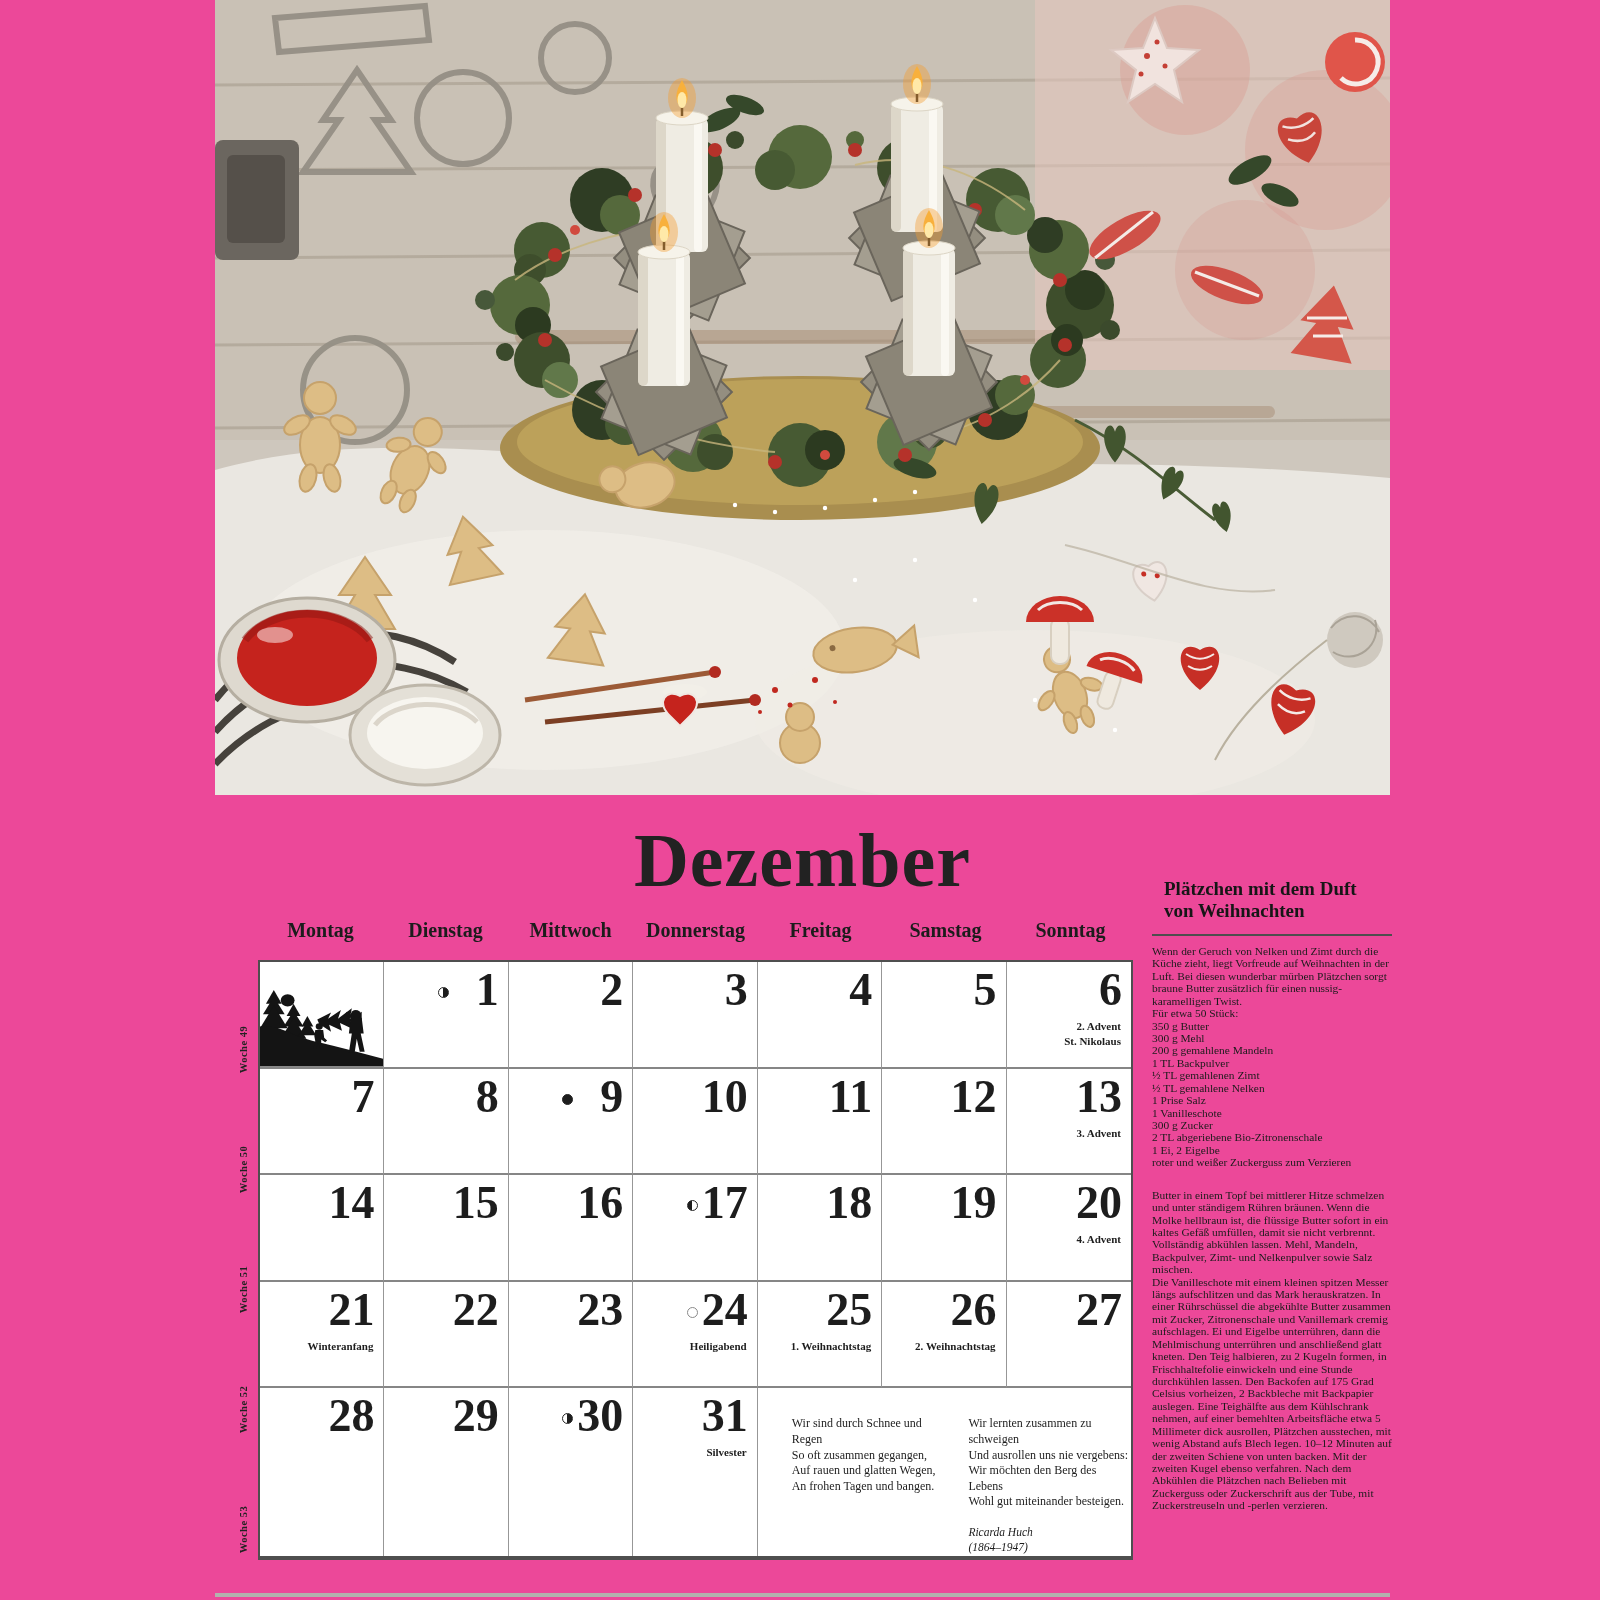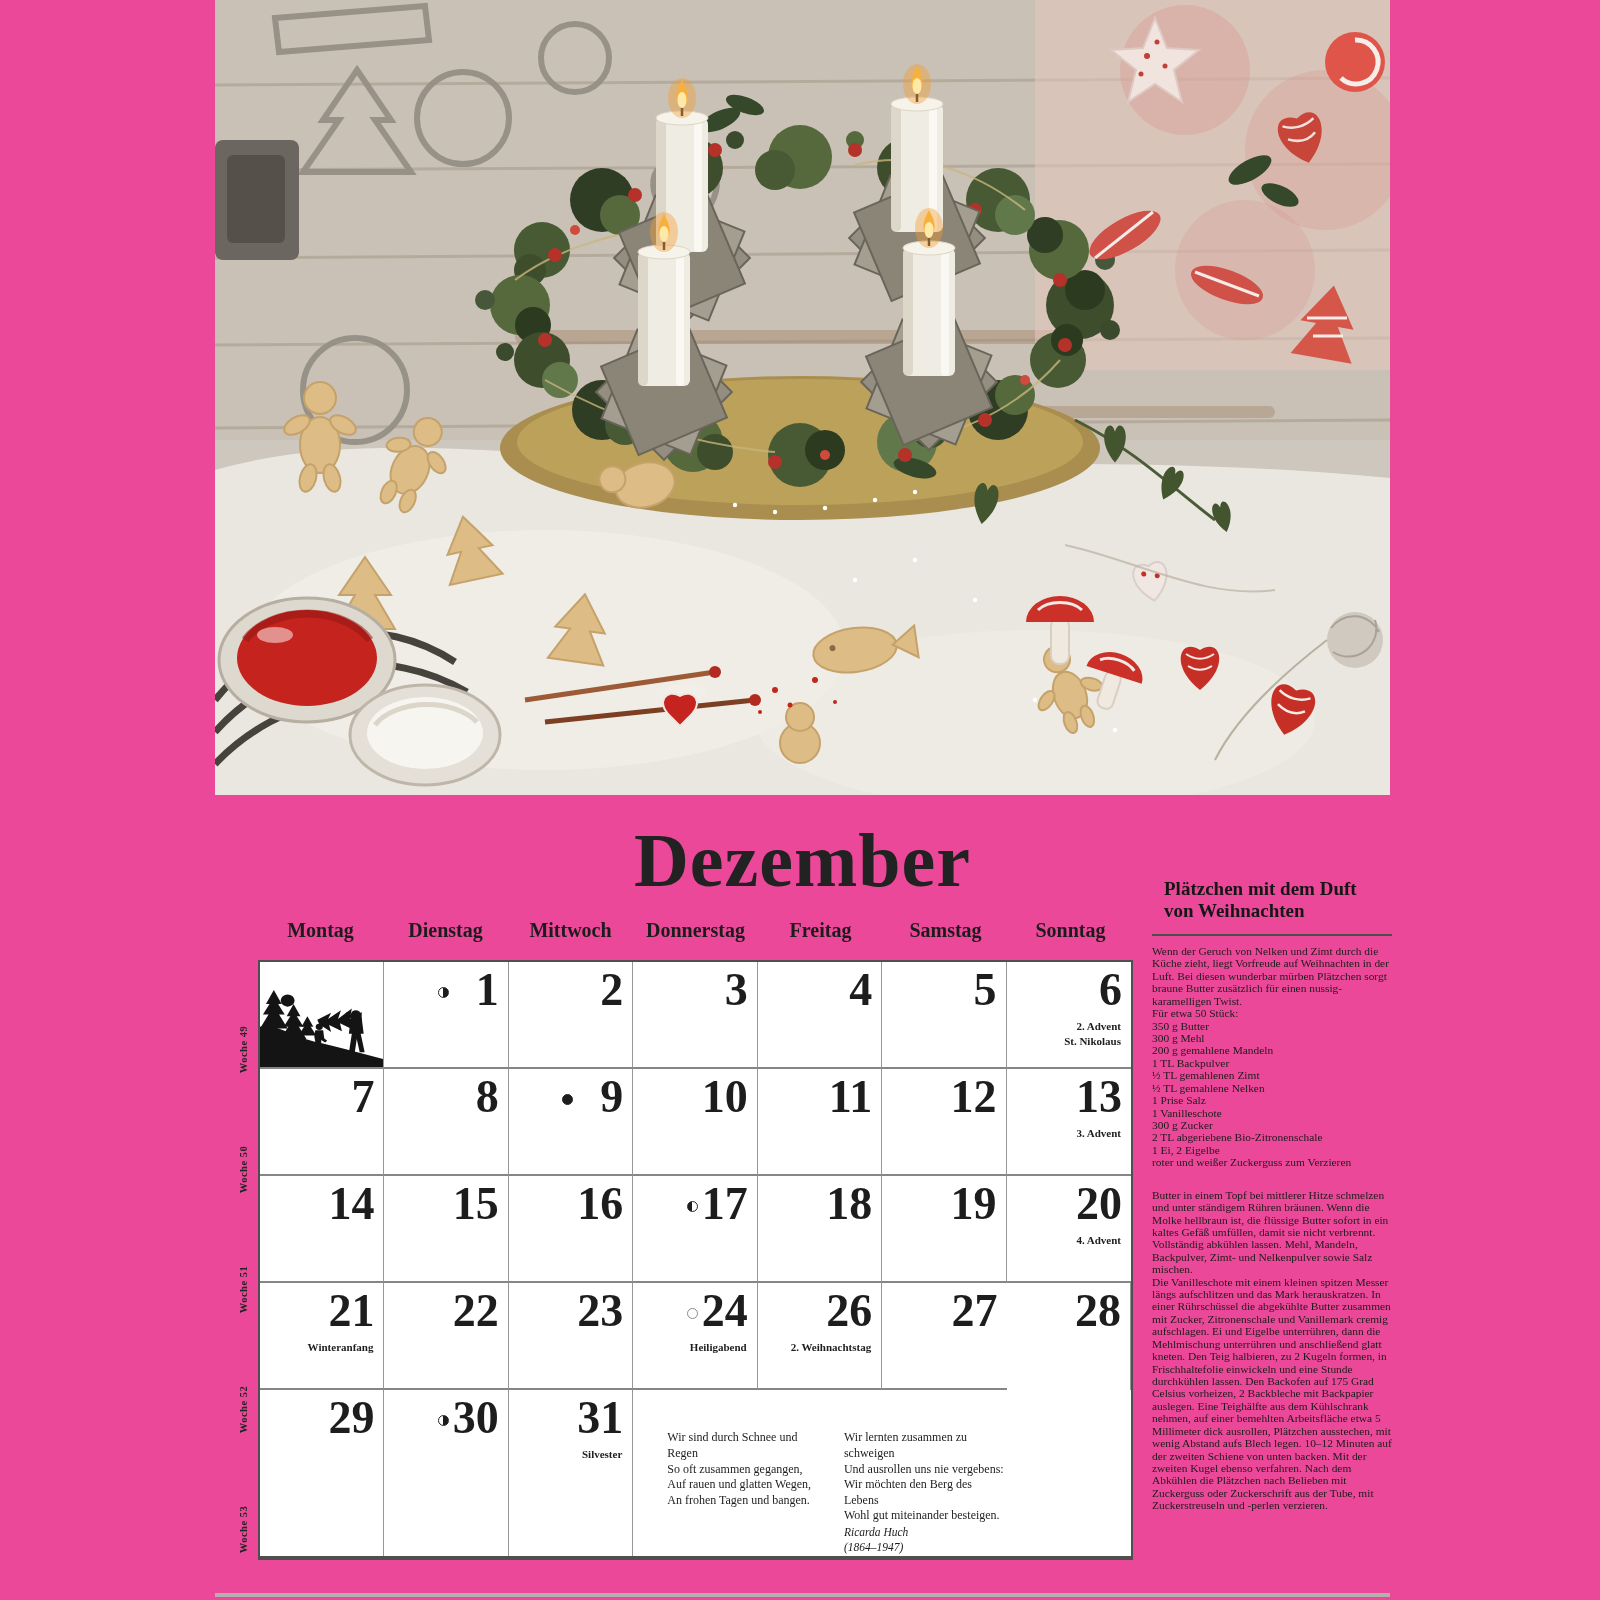--- a/index.html
+++ b/index.html
@@ -20,23 +20,23 @@
   .cell.row-end{border-bottom:none;}
   .cell .num{position:absolute;top:5px;right:9px;font-size:46px;font-weight:700;line-height:1;color:#1d1d1d;}
   .cell .notes{position:absolute;top:57px;right:10px;text-align:right;font-size:11px;font-weight:700;line-height:1.4;color:#1d1d1d;}
   .moon{position:absolute;top:25px;right:59px;width:11px;height:11px;border-radius:50%;
     border:1px solid #262626;box-sizing:border-box;}
   .moon-new{background:#1d1d1d;}
   .moon-full{background:#fff;border-color:#8a8a8a;}
   .moon-first-quarter{background:linear-gradient(90deg,#1d1d1d 50%,#ffffff 50%);}
   .moon-last-quarter{background:linear-gradient(90deg,#ffffff 50%,#1d1d1d 50%);}
   .cell svg.silhouette{position:absolute;inset:0;width:100%;height:100%;}
-  .poem{display:flex;gap:26px;padding:40px 0 0 34px;}
+  .poem{display:flex;gap:26px;padding:28px 0 0 34px;}
   .stanza{font-size:12px;line-height:1.3;color:#1d1d1d;}
-  .attr{margin-top:1px;font-style:italic;font-size:11.5px;line-height:1.35;}
+  .attr{margin-top:15px;font-style:italic;font-size:11.5px;line-height:1.35;}
   .week-label{position:absolute;left:195px;width:96px;text-align:center;
     transform:rotate(-90deg);font-size:10.5px;font-weight:700;letter-spacing:.5px;color:#222;}
   .article{position:absolute;left:1152px;top:866px;width:240px;font-size:11.4px;line-height:1.09;}
   .article p{margin:0;line-height:1.09;}
   .article .heading{font-size:19px;font-weight:700;line-height:1.16;margin:12px;color:#161616;}
   .article .rule{height:2px;background:#4e4e4e;margin:8px 0 9px;}
   .article .ingredients{margin-top:0;}
   .article .ingredients div{line-height:1.09;}
   .article .steps{margin-top:20px;}
   .bottom-edge{position:absolute;left:215px;top:1593px;width:1175px;height:4px;background:#b3b1ae;}
@@ -504,20 +504,26 @@
         <span class="num">23</span>
       </div>
       <div class="cell">
         <span class="moon moon-full"></span>
         <span class="num">24</span>
         <div class="notes">
           <div>Heiligabend</div>
         </div>
       </div>
       <div class="cell">
+        <span class="num">25</span>
+        <div class="notes">
+          <div>1. Weihnachtstag</div>
+        </div>
+      </div>
+      <div class="cell">
         <span class="num">26</span>
         <div class="notes">
           <div>2. Weihnachtstag</div>
         </div>
       </div>
       <div class="cell col-end">
         <span class="num">27</span>
       </div>
       <div class="cell row-end">
         <span class="num">28</span>

